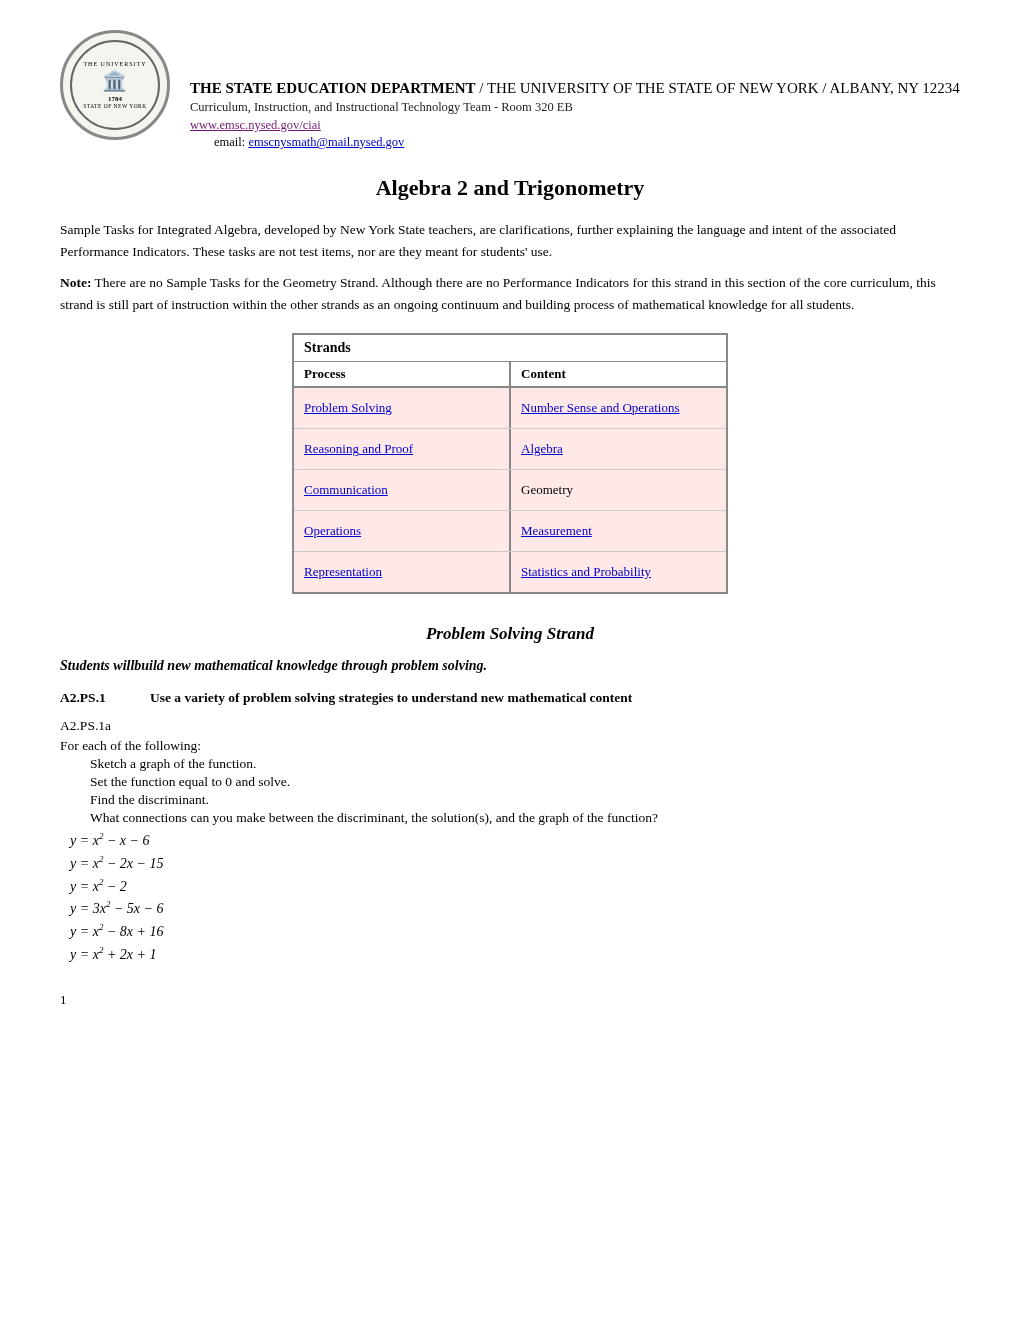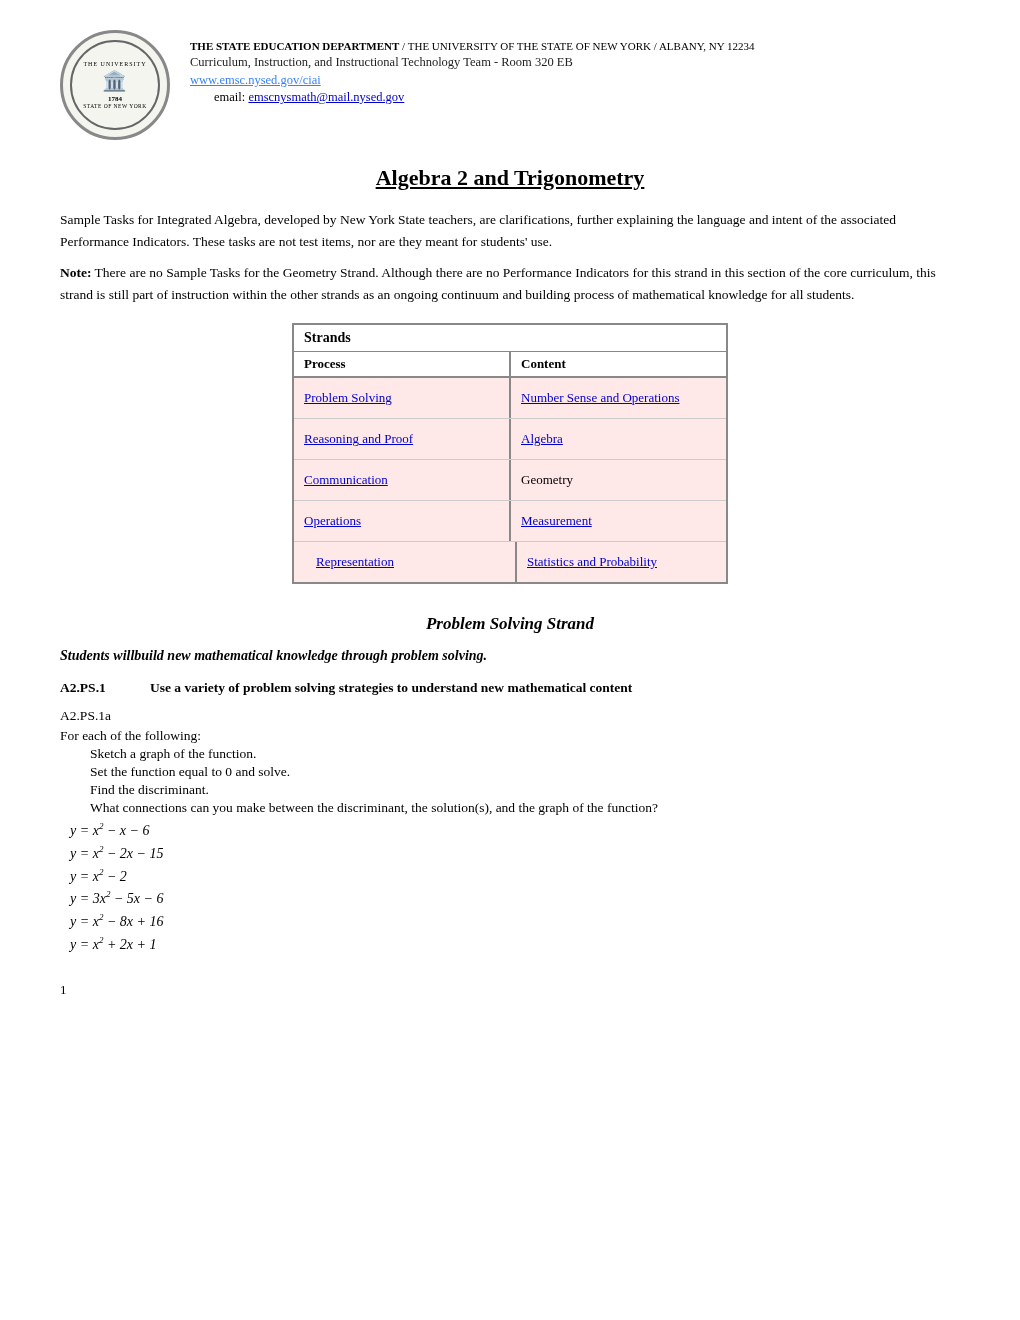--- a/index.html
+++ b/index.html
@@ -52,51 +52,51 @@
     .logo-text-bottom {
       font-size: 5.5px;
       letter-spacing: 0.5px;
       text-transform: uppercase;
     }
     .header-text {
       flex: 1;
       padding-top: 10px;
     }
     .dept-line {
-      font-size: 11px;
+      font-size: 15px;
       margin-bottom: 3px;
+      margin-top: 40px;
     }
     .dept-line strong {
       font-weight: bold;
     }
     .sub-line {
       font-size: 12.5px;
       color: #222;
       margin-bottom: 2px;
     }
     .link-line a {
-      color: #3b82f6;
+      color: #701a75;
       text-decoration: underline;
       font-size: 12.5px;
     }
     .email-line {
       font-size: 12.5px;
       margin-top: 2px;
       margin-left: 24px;
     }
     .email-line a {
       color: #0000cc;
       text-decoration: underline;
     }
     .page-title {
       text-align: center;
       font-size: 22px;
       font-weight: bold;
       margin: 25px 0 18px 0;
-      text-decoration: underline;
     }
     .intro-text {
       font-size: 13.5px;
       line-height: 1.6;
       margin-bottom: 10px;
     }
     .note-text {
       font-size: 13.5px;
       line-height: 1.6;
       margin-bottom: 18px;
@@ -200,21 +200,20 @@
       display: flex;
       flex-direction: column;
     }
     .strands-row {
       display: flex;
       border-bottom: 1px solid #ccc;
       background: #ffe8e8;
     }
     .strands-row:last-child {
       border-bottom: none;
-      padding-left: 12px;
     }
     .strands-cell-process {
       flex: 1;
       padding: 12px 10px;
       border-right: 2px solid #888;
     }
     .strands-cell-content {
       flex: 1;
       padding: 12px 10px;
     }

